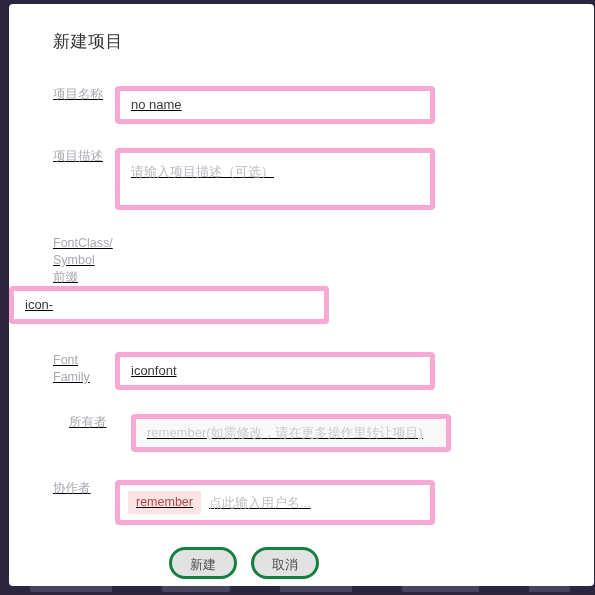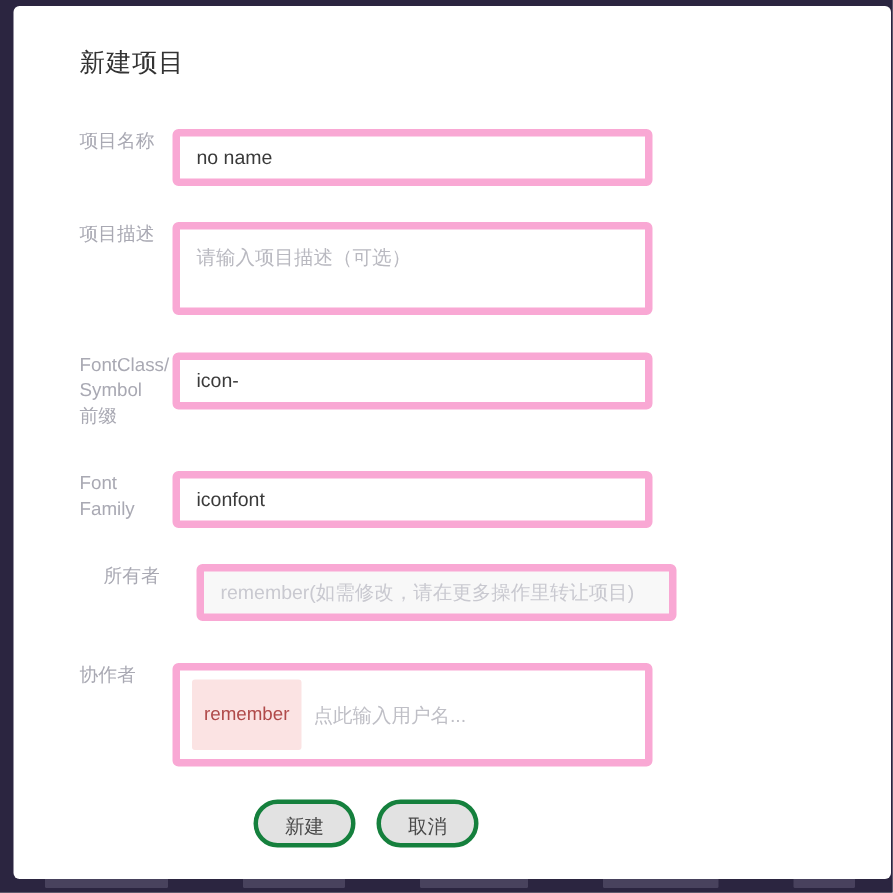--- a/index.html
+++ b/index.html
@@ -66,20 +66,21 @@
     position: absolute;
     left: 0;
     top: 82px;
     width: 100%;
   }
 
   .form-row {
     position: relative;
     display: flex;
     align-items: flex-start;
+    text-decoration: underline;
   }
   .form-row .label {
     width: 106px;
     padding-right: 10px;
     box-sizing: border-box;
     text-align: left;
     padding-left: 44px;
     font-size: 12.5px;
     color: #a9a9b3;
     line-height: 17px;
@@ -126,21 +127,21 @@
   .tagbox {
     min-height: 38px;
     padding: 6px 8px;
     display: flex;
     align-items: center;
     gap: 4px;
     cursor: text;
   }
   .user-tag {
     display: inline-block;
-    padding: 15px 8px;
+    padding: 3px 8px;
     border-radius: 2px;
     font-size: 12.5px;
     line-height: 17px;
     white-space: nowrap;
   }
   .tag-placeholder {
     font-size: 13px;
     color: #bfbfc6;
     padding-left: 4px;
   }
@@ -195,21 +196,21 @@
       </div>
     </div>
 
     <div class="form-row" style="margin-bottom:25px;">
       <div class="label">项目描述</div>
       <div class="control">
         <textarea class="txt-area" placeholder="请输入项目描述（可选）" style=""></textarea>
       </div>
     </div>
 
-    <div class="form-row" style="margin-bottom:28px;">
+    <div class="form-row" style="margin-bottom:28px;flex-direction:column;">
       <div class="label">
         <div>FontClass/</div>
         <div>Symbol 前缀</div>
       </div>
       <div class="control">
         <input class="txt-input" type="text" value="icon-" style="">
       </div>
     </div>
 
     <div class="form-row" style="margin-bottom:24px;">

